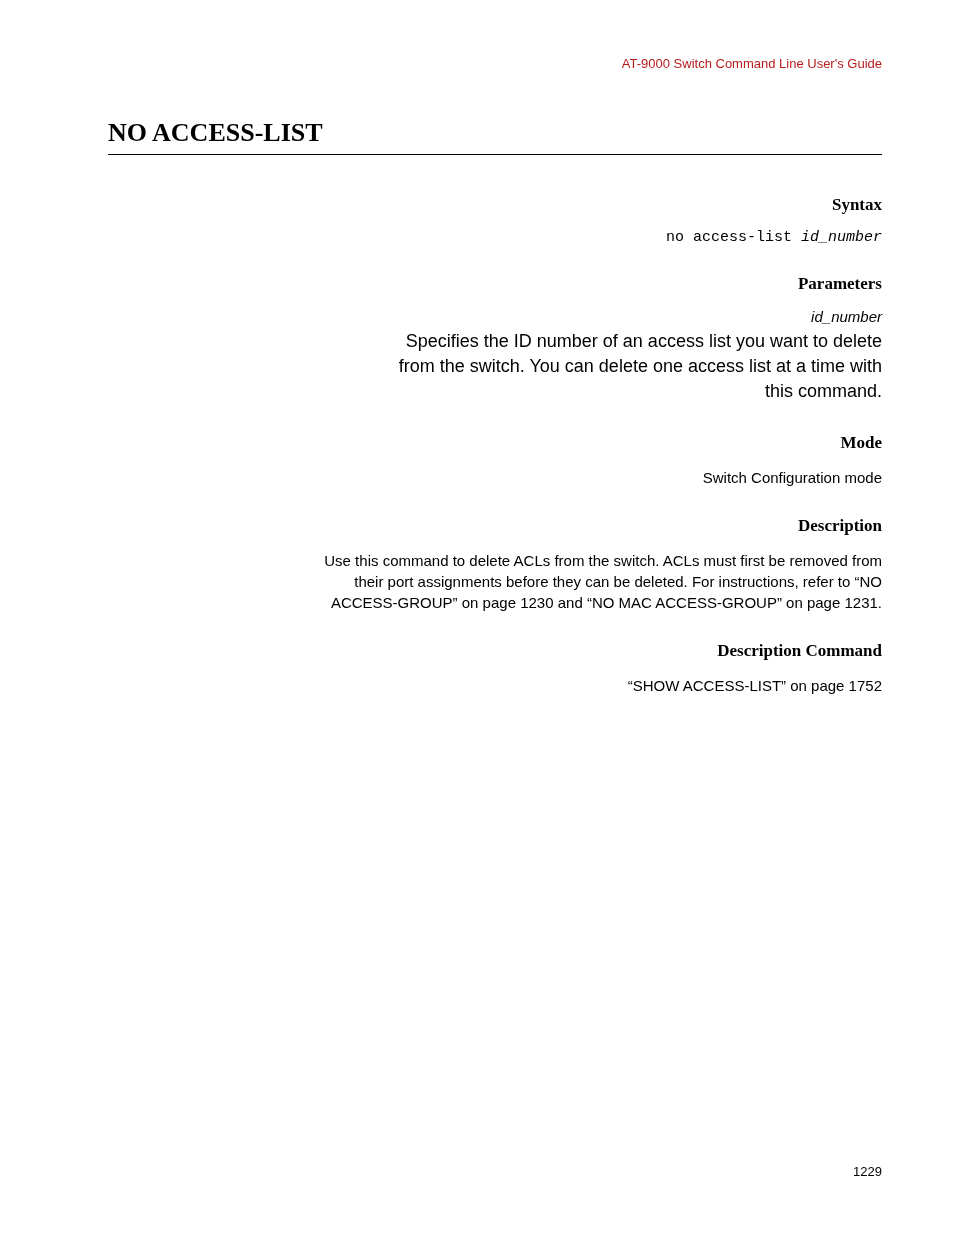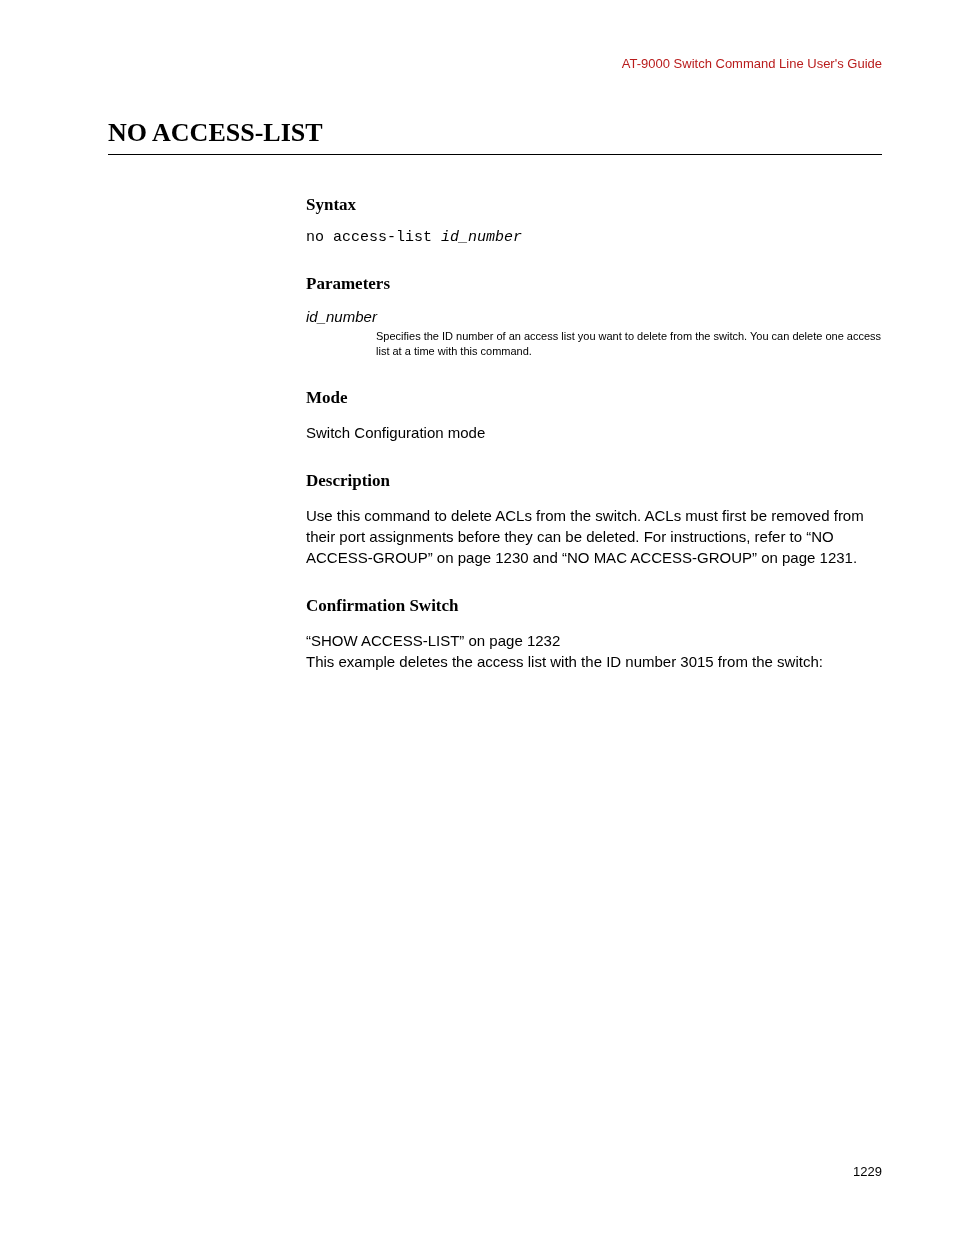--- a/index.html
+++ b/index.html
@@ -26,20 +26,21 @@
       font-family: "Times New Roman", Times, serif;
       font-size: 26px;
       font-weight: bold;
       margin-top: 62px;
       border-bottom: 1.5px solid #000;
       padding-bottom: 6px;
     }
     .content {
       margin-left: 198px;
       margin-top: 40px;
+      text-align: right;
     }
     .section-heading {
       font-family: "Times New Roman", Times, serif;
       font-size: 17px;
       font-weight: bold;
       margin-top: 28px;
       margin-bottom: 14px;
     }
     .section-heading.first {
       margin-top: 0;
@@ -52,21 +53,21 @@
     .syntax-code .italic {
       font-style: italic;
     }
     .param-name {
       font-style: italic;
       font-size: 15px;
       margin-bottom: 4px;
     }
     .param-desc {
       margin-left: 70px;
-      font-size: 11px;
+      font-size: 18px;
       line-height: 1.4;
     }
     .body-text {
       font-size: 15px;
       line-height: 1.4;
     }
     .code-block {
       font-family: "Courier New", Courier, monospace;
       font-size: 15px;
       line-height: 1.4;
@@ -97,20 +98,19 @@
   <h2 class="section-heading">Parameters</h2>
   <div class="param-name">id_number</div>
   <div class="param-desc">Specifies the ID number of an access list you want to delete from the switch. You can delete one access list at a time with this command.</div>
 
   <h2 class="section-heading">Mode</h2>
   <div class="body-text">Switch Configuration mode</div>
 
   <h2 class="section-heading">Description</h2>
   <div class="body-text">Use this command to delete ACLs from the switch. ACLs must first be removed from their port assignments before they can be deleted. For instructions, refer to “NO ACCESS-GROUP” on page 1230 and “NO MAC ACCESS-GROUP” on page 1231.</div>
 
-  <h2 class="section-heading">Confirmation Switch</h2>
-  <div class="body-text">“SHOW ACCESS-LIST” on page 1232</div>
+  <h2 class="section-heading">Description Command</h2>
+  <div class="body-text">“SHOW ACCESS-LIST” on page 1752</div>
 
-  <div class="body-text">This example deletes the access list with the ID number 3015 from the switch:</div>
 
 </div>
 
 <div class="page-number">1229</div>
 
 </body></html>

